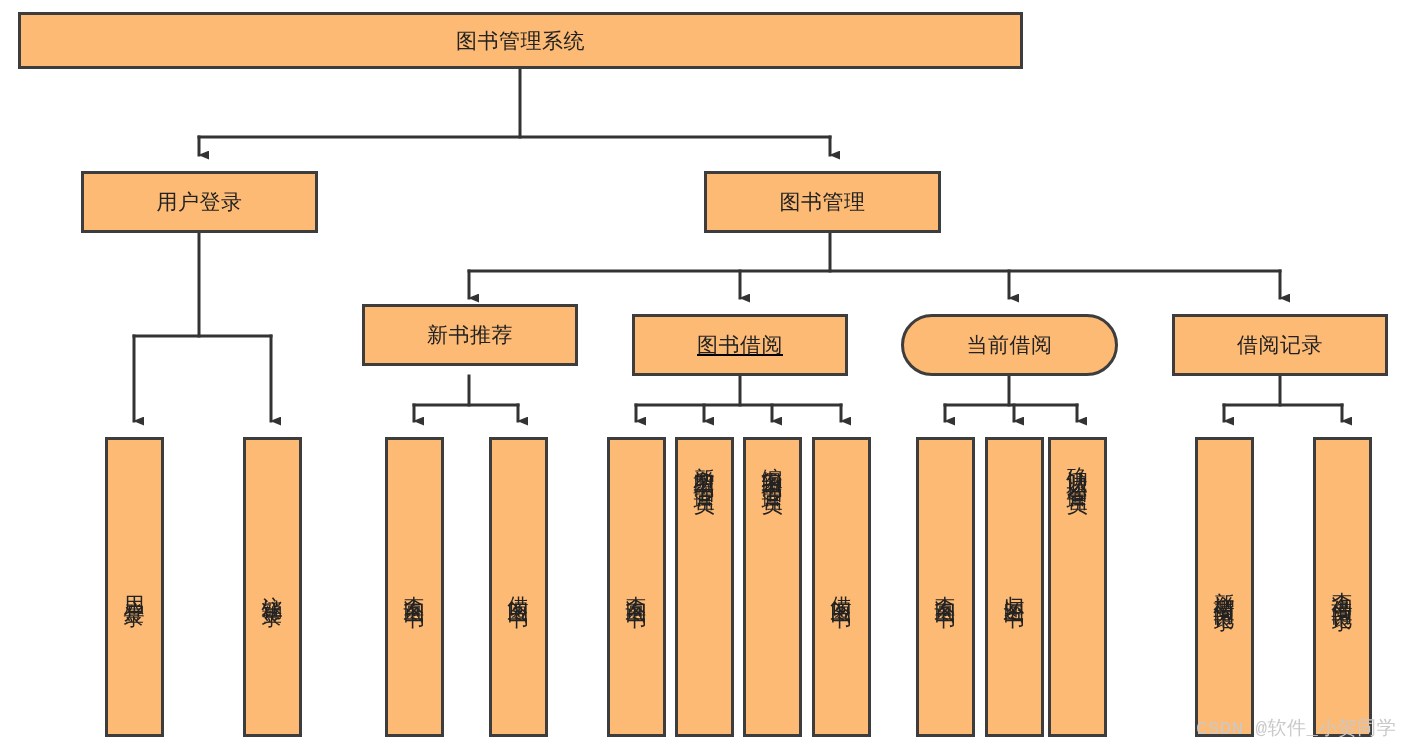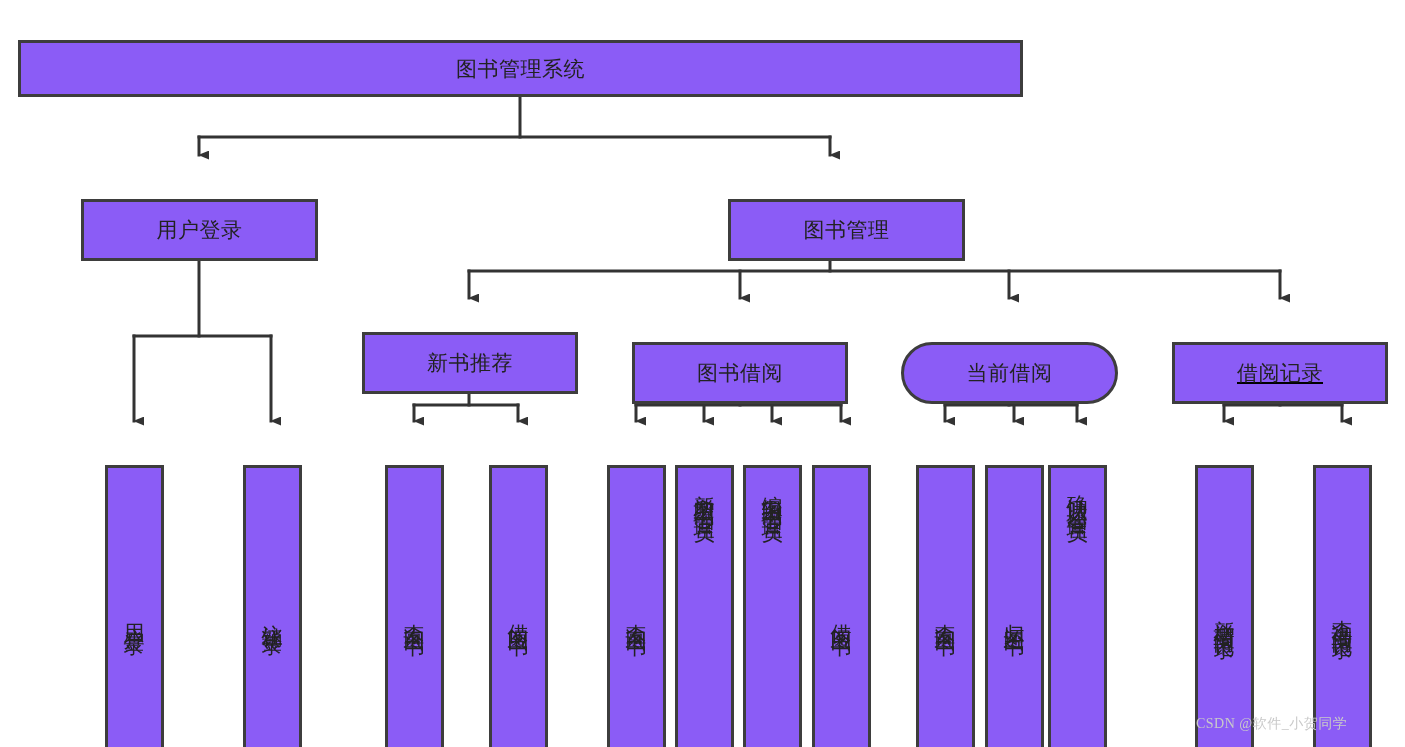--- a/index.html
+++ b/index.html
@@ -12,26 +12,25 @@
     position:relative;
   }
   #diagram{
     position:absolute;left:0;top:0;width:1405px;height:747px;
   }
   svg.links{position:absolute;left:0;top:0;width:1405px;height:747px;pointer-events:none;}
 
   .node{
     position:absolute;
     box-sizing:border-box;
-    background:#8b5cf6;
+    background:#fdba74;
     border:3px solid #3d3d3d;
     display:flex;
     align-items:center;
     justify-content:center;
-    margin-top:28px;
   }
   .node .label{
     color:#222222;
     font-size:21px;
     line-height:1.12;
     letter-spacing:0.5px;
     white-space:nowrap;
   }
   
   .node.h .label{font-size:21px;}
@@ -52,24 +51,24 @@
     white-space:nowrap;
     color:#222222;
   }
   .node.v.centered{
     align-items:center;
     padding-top:0;
   }
   .watermark{
     position:absolute;
     color:#c9c9c9;
-    font-size:14px;
+    font-size:19px;
     letter-spacing:0.5px;
     white-space:nowrap;
-    font-family:Liberation Serif, serif;
+    font-family:Liberation Mono, monospace;
   }
 </style>
 </head>
 <body>
 
 <div id="diagram">
 
   <svg class="links" viewBox="0 0 1405 747">
     <defs>
       <marker id="arrowhead" markerWidth="9" markerHeight="11" refX="4.5" refY="10.2" orient="auto" markerUnits="userSpaceOnUse">
@@ -120,34 +119,34 @@
     </g>
   </svg>
 
   <div class="node h" style="left:18px;top:12px;width:1005px;height:57px;">
     <span class="label">图书管理系统</span>
   </div>
 
   <div class="node h" style="left:81px;top:171px;width:237px;height:62px;">
     <span class="label">用户登录</span>
   </div>
-  <div class="node h" style="left:728px;top:171px;width:237px;height:62px;">
+  <div class="node h" style="left:704px;top:171px;width:237px;height:62px;">
     <span class="label">图书管理</span>
   </div>
 
   <div class="node h" style="left:362px;top:304px;width:216px;height:62px;">
     <span class="label">新书推荐</span>
   </div>
-  <div class="node h" style="left:632px;top:314px;width:216px;height:62px;">
+  <div class="node h" style="left:632px;top:314px;width:216px;height:62px;text-decoration:underline;">
     <span class="label">图书借阅</span>
   </div>
   <div class="node h" style="left:901px;top:314px;width:217px;height:62px;border-radius:31px;">
     <span class="label">当前借阅</span>
   </div>
-  <div class="node h" style="left:1172px;top:314px;width:216px;height:62px;text-decoration:underline;">
+  <div class="node h" style="left:1172px;top:314px;width:216px;height:62px;">
     <span class="label">借阅记录</span>
   </div>
 
   <div class="node v centered" style="left:105px;top:437px;width:59px;height:300px;">
     <span class="label">用户登录</span>
   </div>
   <div class="node v centered" style="left:243px;top:437px;width:59px;height:300px;">
     <span class="label">注销登录</span>
   </div>
 

